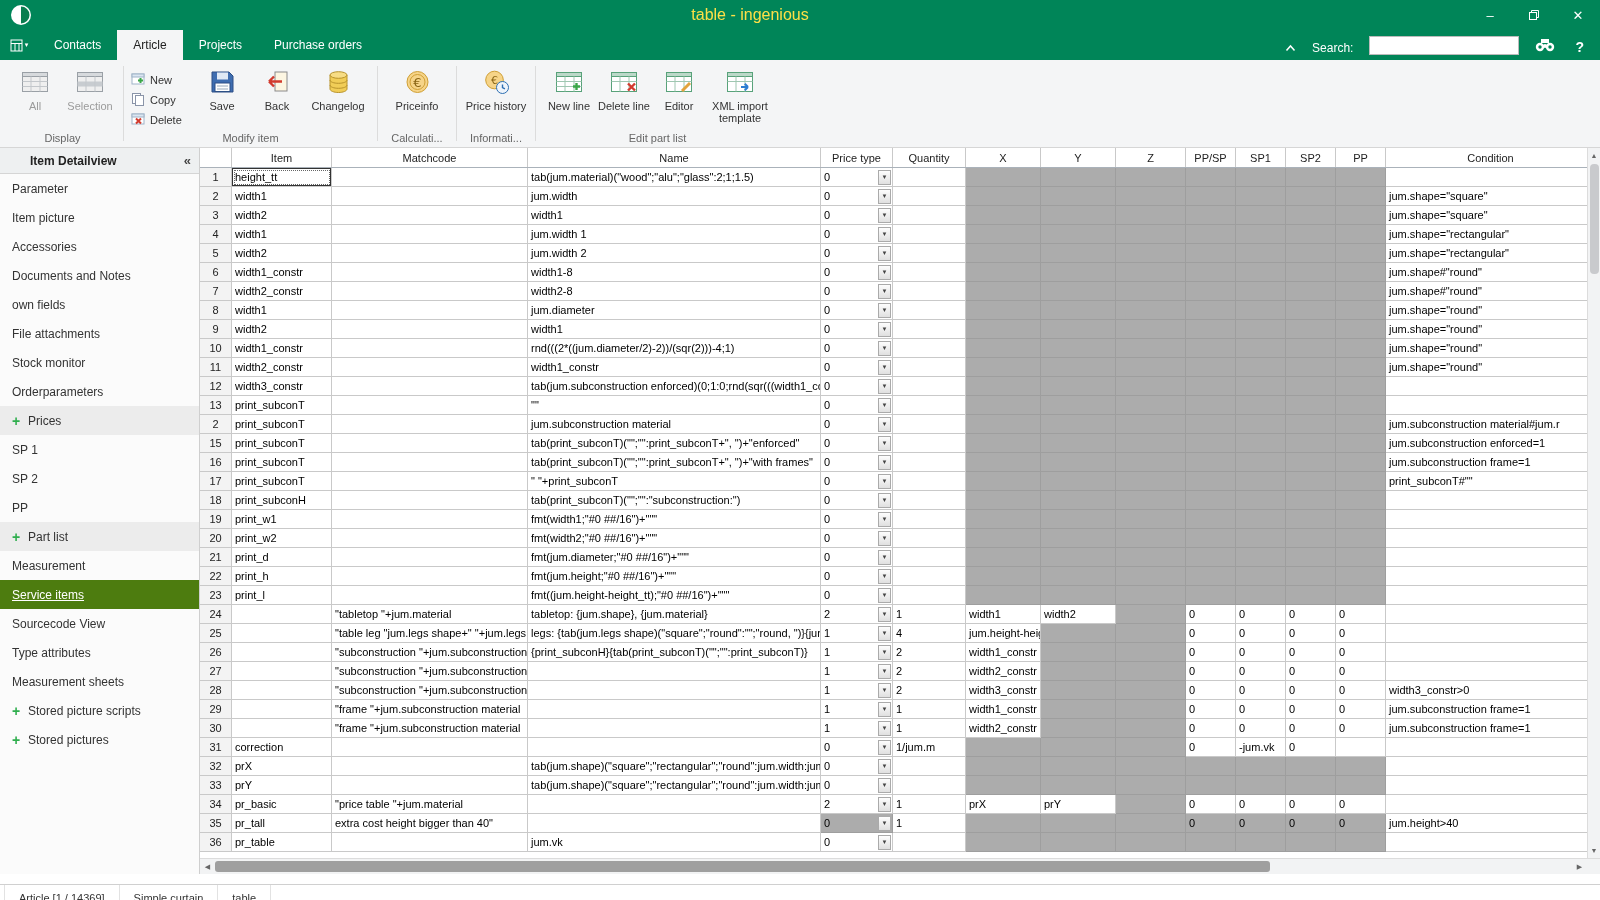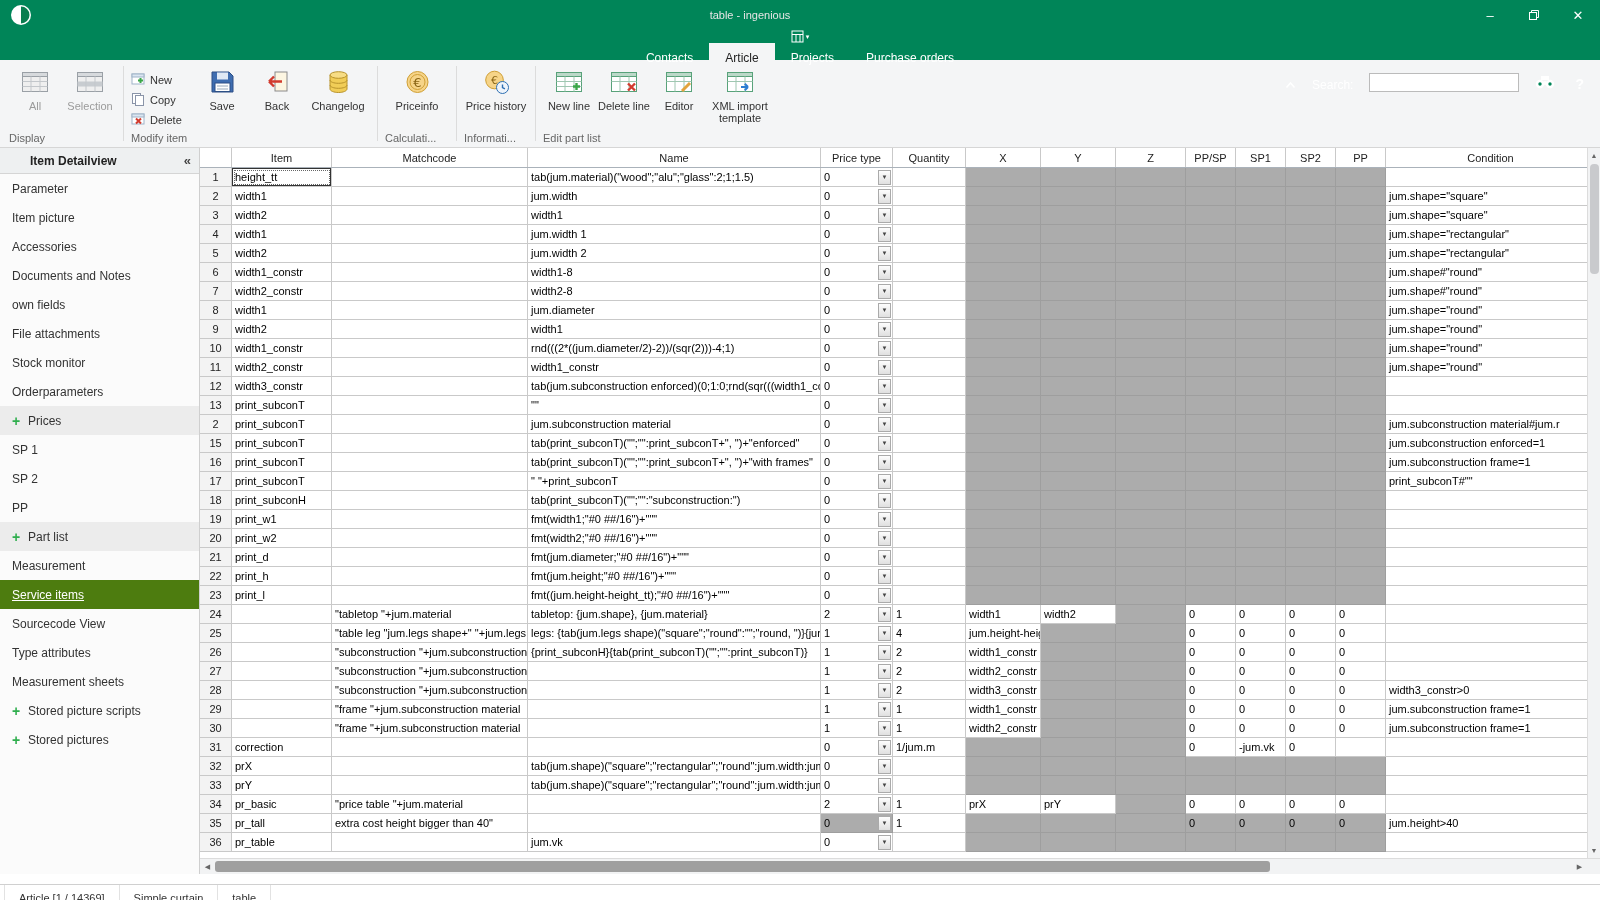--- a/index.html
+++ b/index.html
@@ -2,44 +2,44 @@
 <html><head>
 <meta charset="utf-8">
 <style>
   *{margin:0;padding:0;box-sizing:border-box;}
   html,body{width:1600px;height:900px;overflow:hidden;}
   body{font-family:"Liberation Sans",sans-serif;font-size:11px;background:#fff;color:#000;}
 
   
   .titlebar{height:30px;background:#008558;display:flex;align-items:center;padding-left:10px;}
   .logo{width:22px;height:22px;flex:none;}
-  .title{flex:1;text-align:center;color:#e5e5e5;font-size:11px;}
+  .title{flex:1;text-align:center;color:#fde047;font-size:16px;}
   .winbtns{display:flex;flex:none;}
   .wbtn{width:44px;height:30px;color:#fff;display:flex;align-items:center;justify-content:center;font-size:13px;cursor:default;}
 
   
-  .menubar{height:30px;background:#008558;display:flex;align-items:center;flex-direction:column;}
+  .menubar{height:30px;background:#008558;display:flex;align-items:center;}
   .appmenu{width:38px;height:30px;display:flex;align-items:center;justify-content:center;gap:2px;color:#fff;}
   .mtab{padding:0 16px;height:30px;line-height:30px;color:#fff;font-size:12px;cursor:default;}
   .mtab.active{background:#f4f5f6;color:#222;}
   .mright{margin-left:auto;display:flex;align-items:flex-end;gap:16px;padding-right:12px;color:#fff;font-size:12px;}
   .search-input{width:150px;height:19px;border:1px solid #bbb;background:#fff;font-family:"Liberation Sans",sans-serif;font-size:11px;padding:0 3px;}
   .helpq{font-weight:bold;font-size:14px;padding:0 4px;}
 
   
   .ribbon{height:88px;background:#f4f5f6;border-bottom:1px solid #d6d6d6;display:flex;align-items:stretch;padding:2px 4px 0 4px;}
   .rgroup{display:flex;flex-direction:column;padding:0 5px;}
   .rbtns{flex:1;display:flex;align-items:center;gap:3px;}
   .rbtn{width:52px;min-height:64px;display:flex;flex-direction:column;align-items:center;padding-top:5px;gap:3px;font-size:11px;color:#333;text-align:center;cursor:default;}
   .rbtn.wide{width:64px;}
   .rbtn .rlabel{line-height:12px;}
   .rbtn.disabled{color:#9b9b9b;}
   .rsmallcol{display:flex;flex-direction:column;gap:5px;padding-top:7px;width:62px;}
   .rsmall{display:flex;align-items:center;gap:5px;font-size:11px;color:#333;height:15px;cursor:default;}
-  .rglabel{height:17px;color:#666;font-size:11px;line-height:17px;}
+  .rglabel{height:17px;text-align:center;color:#666;font-size:11px;line-height:17px;}
   .rsep{width:1px;background:#dcdcdc;margin:4px 2px 6px 2px;}
 
   
   .content{display:flex;height:726px;}
 
   
   .sidebar{width:200px;flex:none;background:#fbfbfb;border-right:1px solid #cfcfcf;display:flex;flex-direction:column;}
   .sb-head{height:26px;flex:none;display:flex;align-items:center;background:#eef0f1;border-bottom:1px solid #d5d5d5;padding:0 8px 0 30px;font-weight:bold;font-size:12px;color:#222;gap:40px;}
   .sb-head .sb-title{flex:1;}
   .sb-collapse{color:#444;font-size:13px;cursor:default;}

